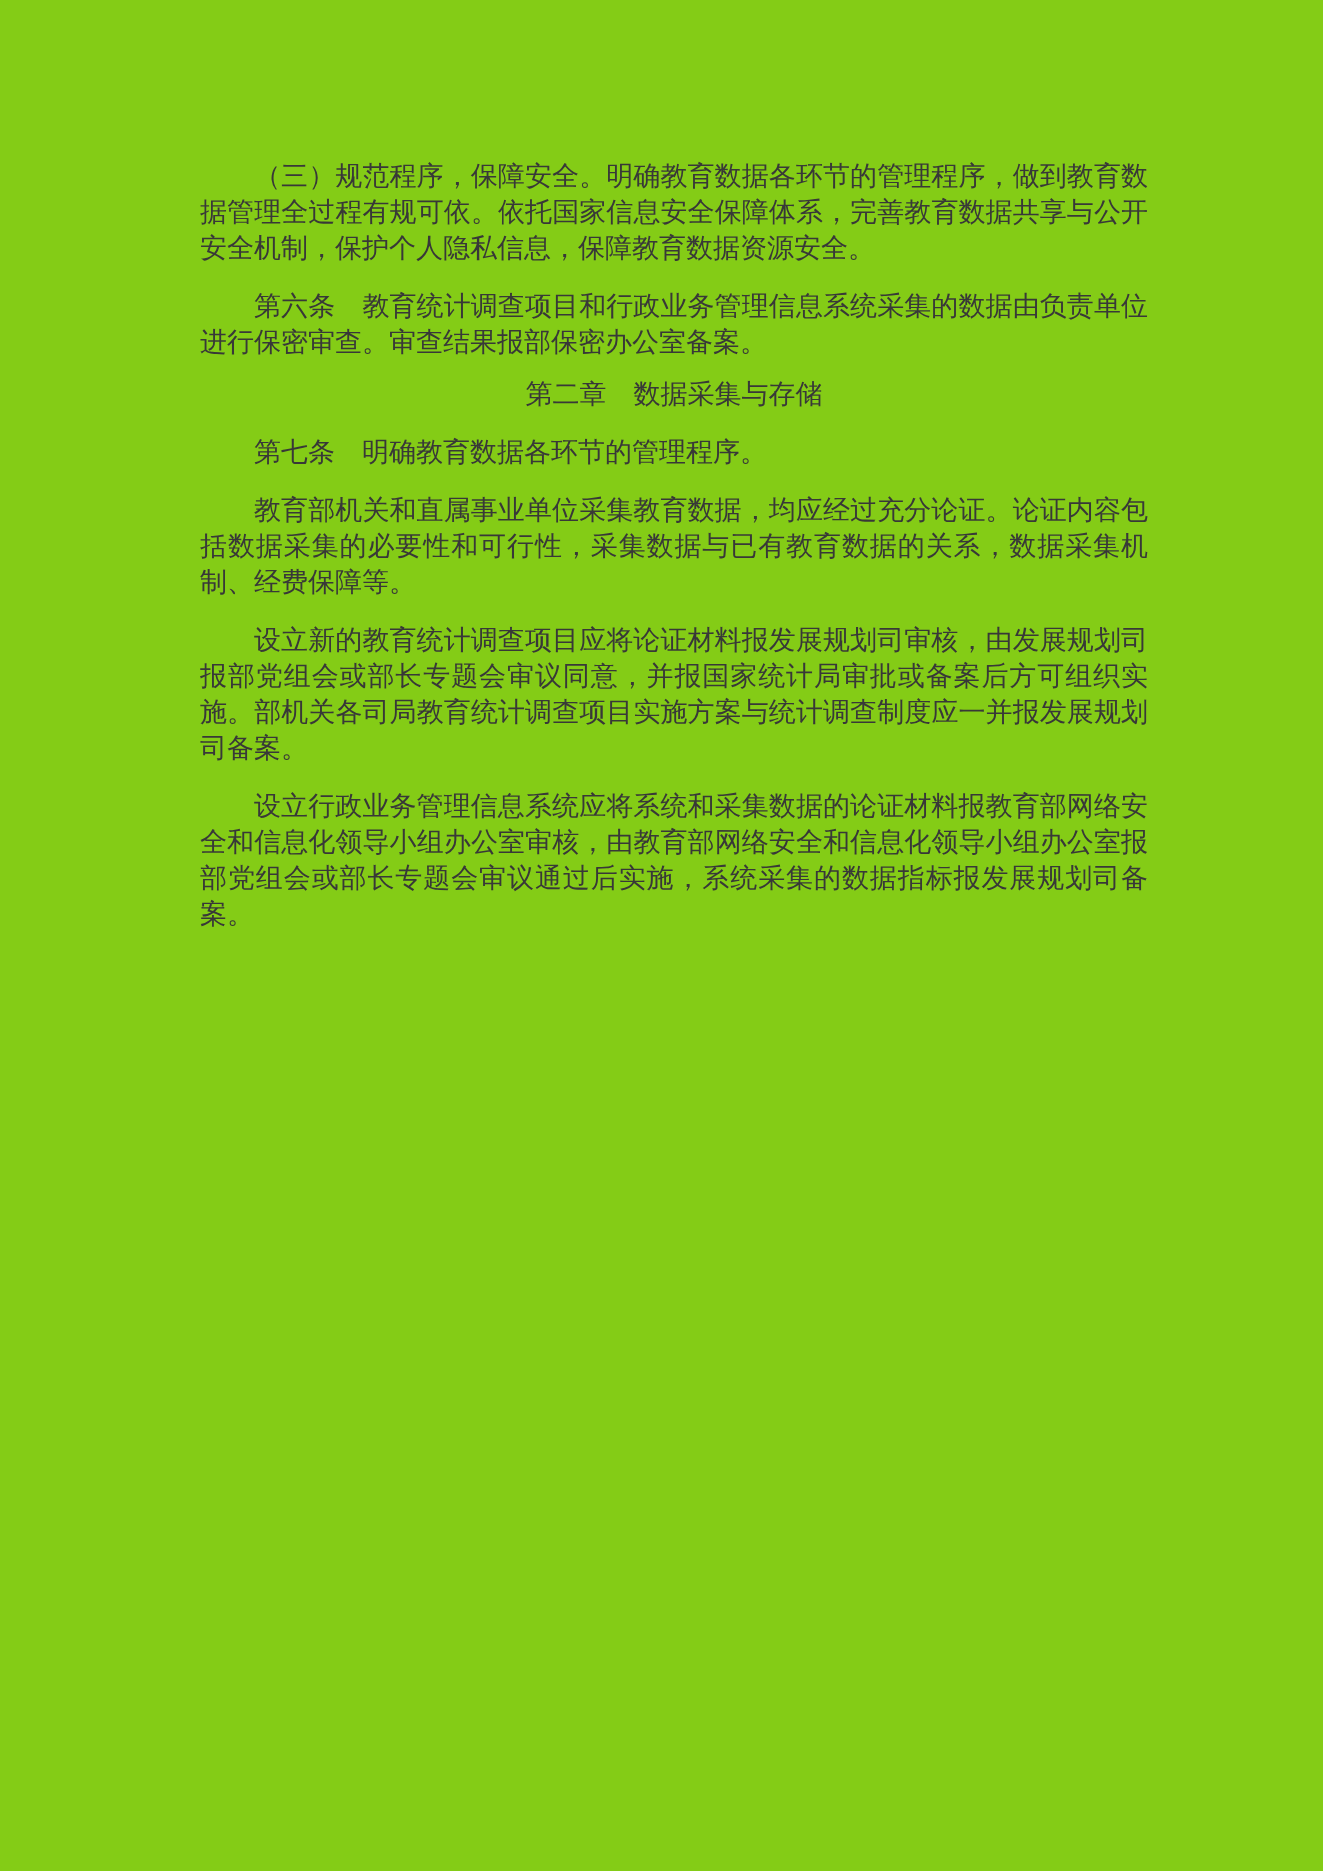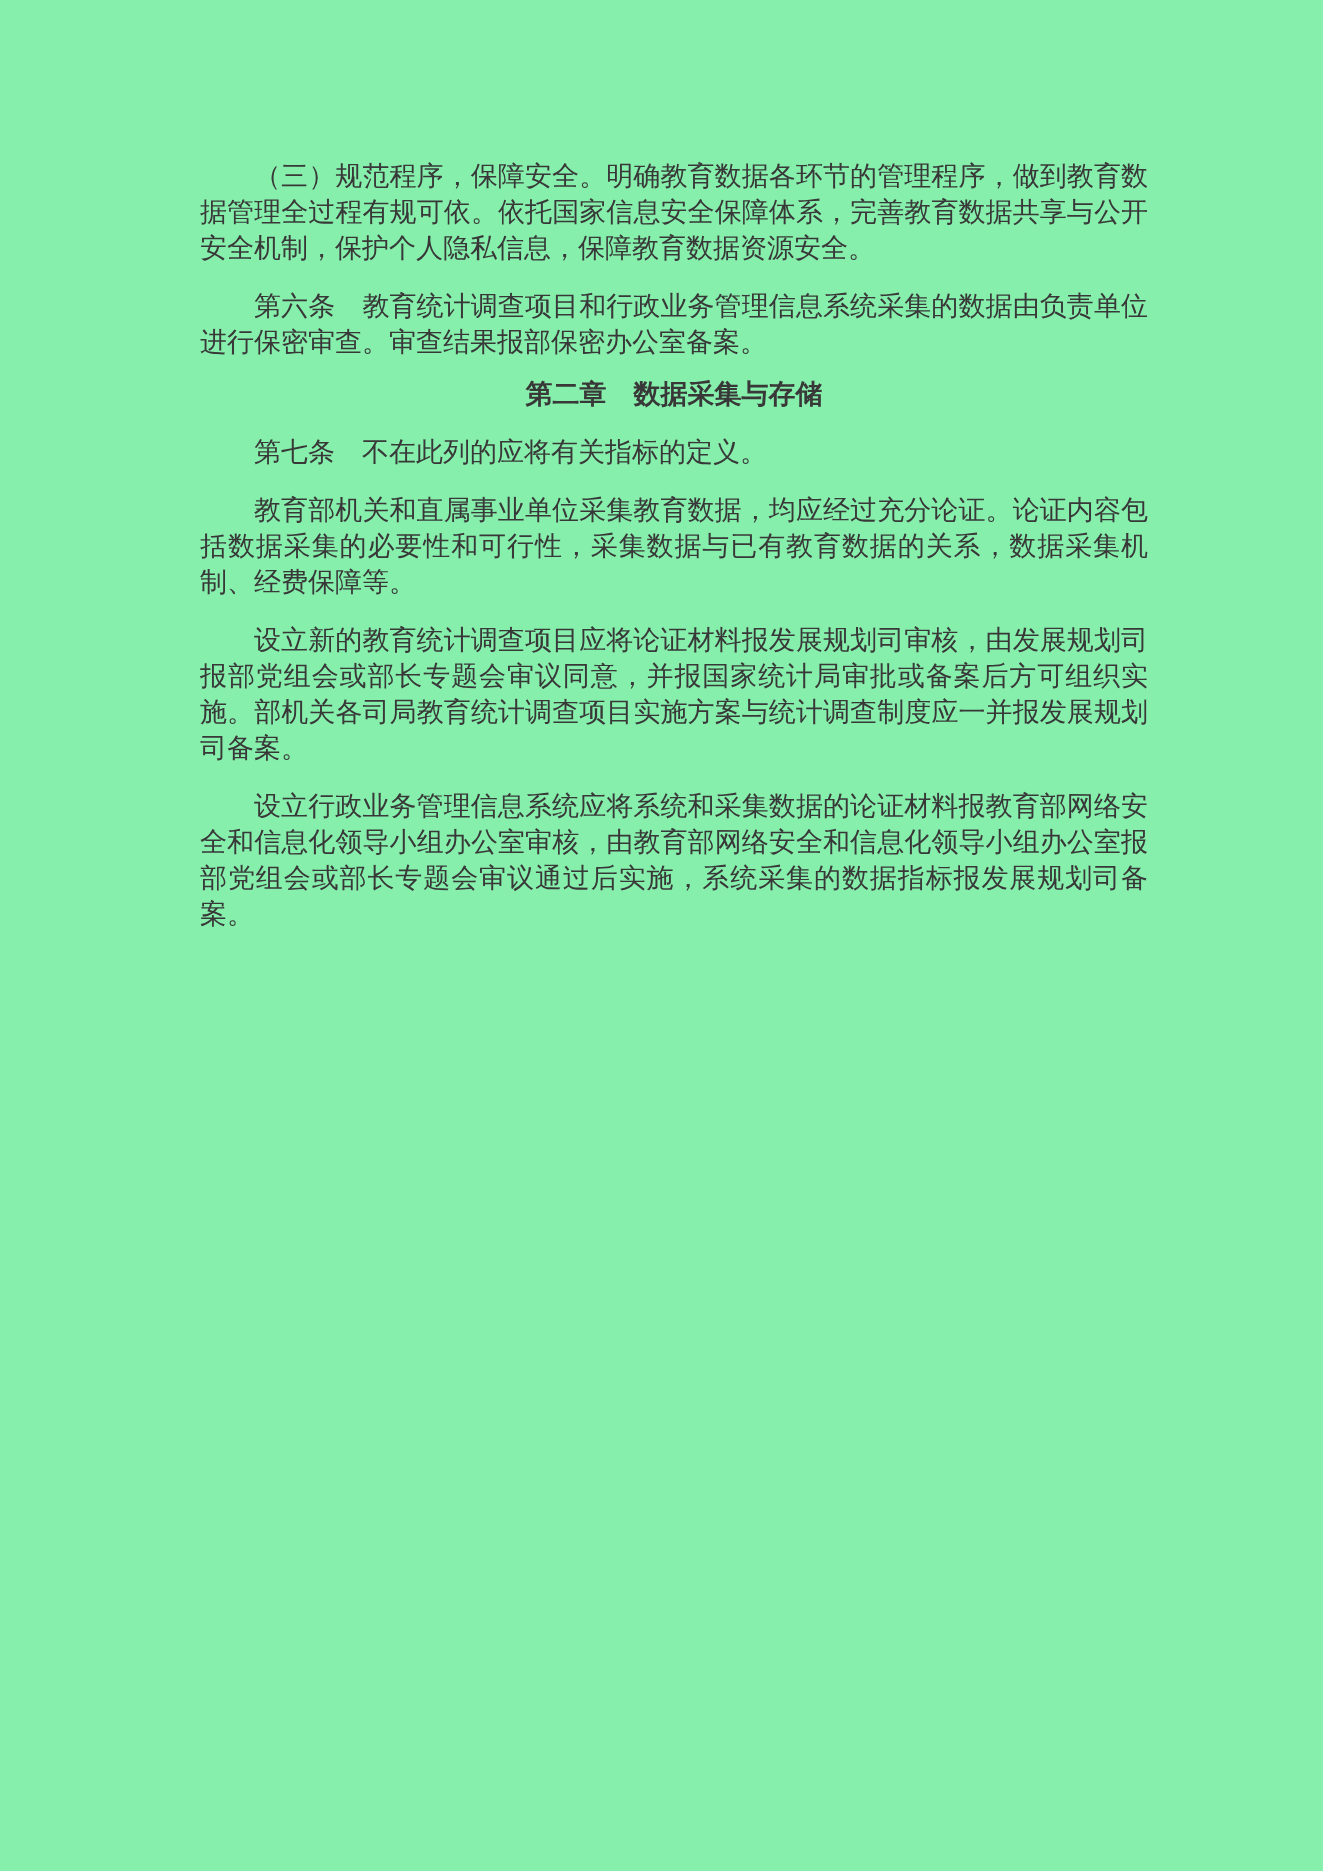--- a/index.html
+++ b/index.html
@@ -11,21 +11,21 @@
     width: 1323px;
     height: 1871px;
     position: relative;
     font-family: "Liberation Serif", "DejaVu Serif", serif;
   }
   .page {
     box-sizing: border-box;
     width: 1323px;
     height: 1871px;
     padding: 158px 175px 0 200px;
-    background: #86efac;
+    background: #84cc16;
     overflow: hidden;
   }
   .content {
     width: 948px;
   }
   .para {
     margin: 0 0 22px 0;
     font-size: 27px;
     line-height: 36px;
     color: #383838;
@@ -36,39 +36,39 @@
     word-break: break-all;
   }
   .para.tight {
     margin-bottom: 16px;
   }
   .chapter {
     margin: 12px 0 22px 0;
     font-size: 27px;
     line-height: 36px;
     color: #383838;
-    font-weight: bold;
+    font-weight: normal;
     text-align: center;
     text-indent: 0;
   }
 </style>
 </head>
 <body>
 
 <main class="page">
   <div class="content">
 
     <p class="para">（三）规范程序，保障安全。明确教育数据各环节的管理程序，做到教育数据管理全过程有规可依。依托国家信息安全保障体系，完善教育数据共享与公开安全机制，保护个人隐私信息，保障教育数据资源安全。</p>
 
 
     <p class="para tight">第六条　教育统计调查项目和行政业务管理信息系统采集的数据由负责单位进行保密审查。审查结果报部保密办公室备案。</p>
 
     <h2 class="chapter">第二章　数据采集与存储</h2>
 
-    <p class="para">第七条　不在此列的应将有关指标的定义。</p>
+    <p class="para">第七条　明确教育数据各环节的管理程序。</p>
 
     <p class="para">教育部机关和直属事业单位采集教育数据，均应经过充分论证。论证内容包括数据采集的必要性和可行性，采集数据与已有教育数据的关系，数据采集机制、经费保障等。</p>
 
     <p class="para">设立新的教育统计调查项目应将论证材料报发展规划司审核，由发展规划司报部党组会或部长专题会审议同意，并报国家统计局审批或备案后方可组织实施。部机关各司局教育统计调查项目实施方案与统计调查制度应一并报发展规划司备案。</p>
 
     <p class="para">设立行政业务管理信息系统应将系统和采集数据的论证材料报教育部网络安全和信息化领导小组办公室审核，由教育部网络安全和信息化领导小组办公室报部党组会或部长专题会审议通过后实施，系统采集的数据指标报发展规划司备案。</p>
 
 
 
 

